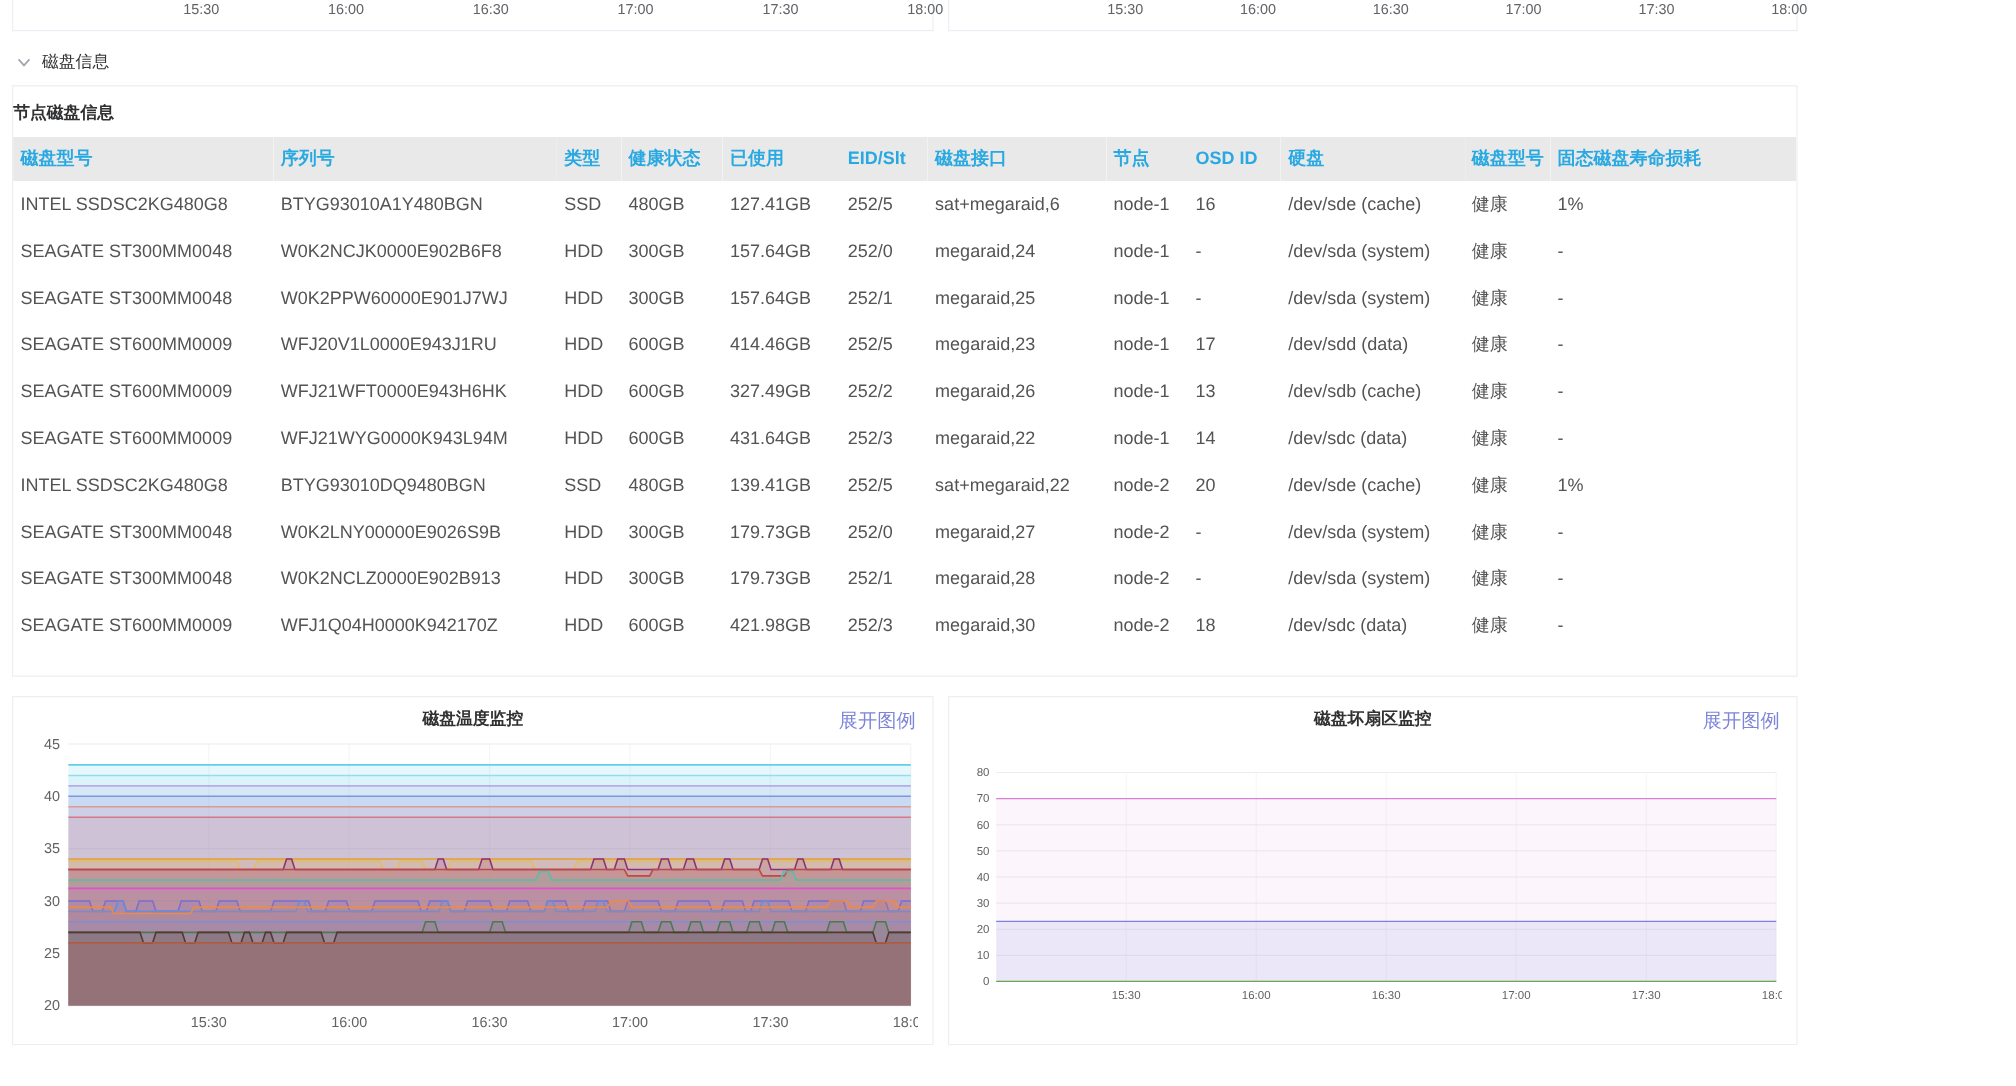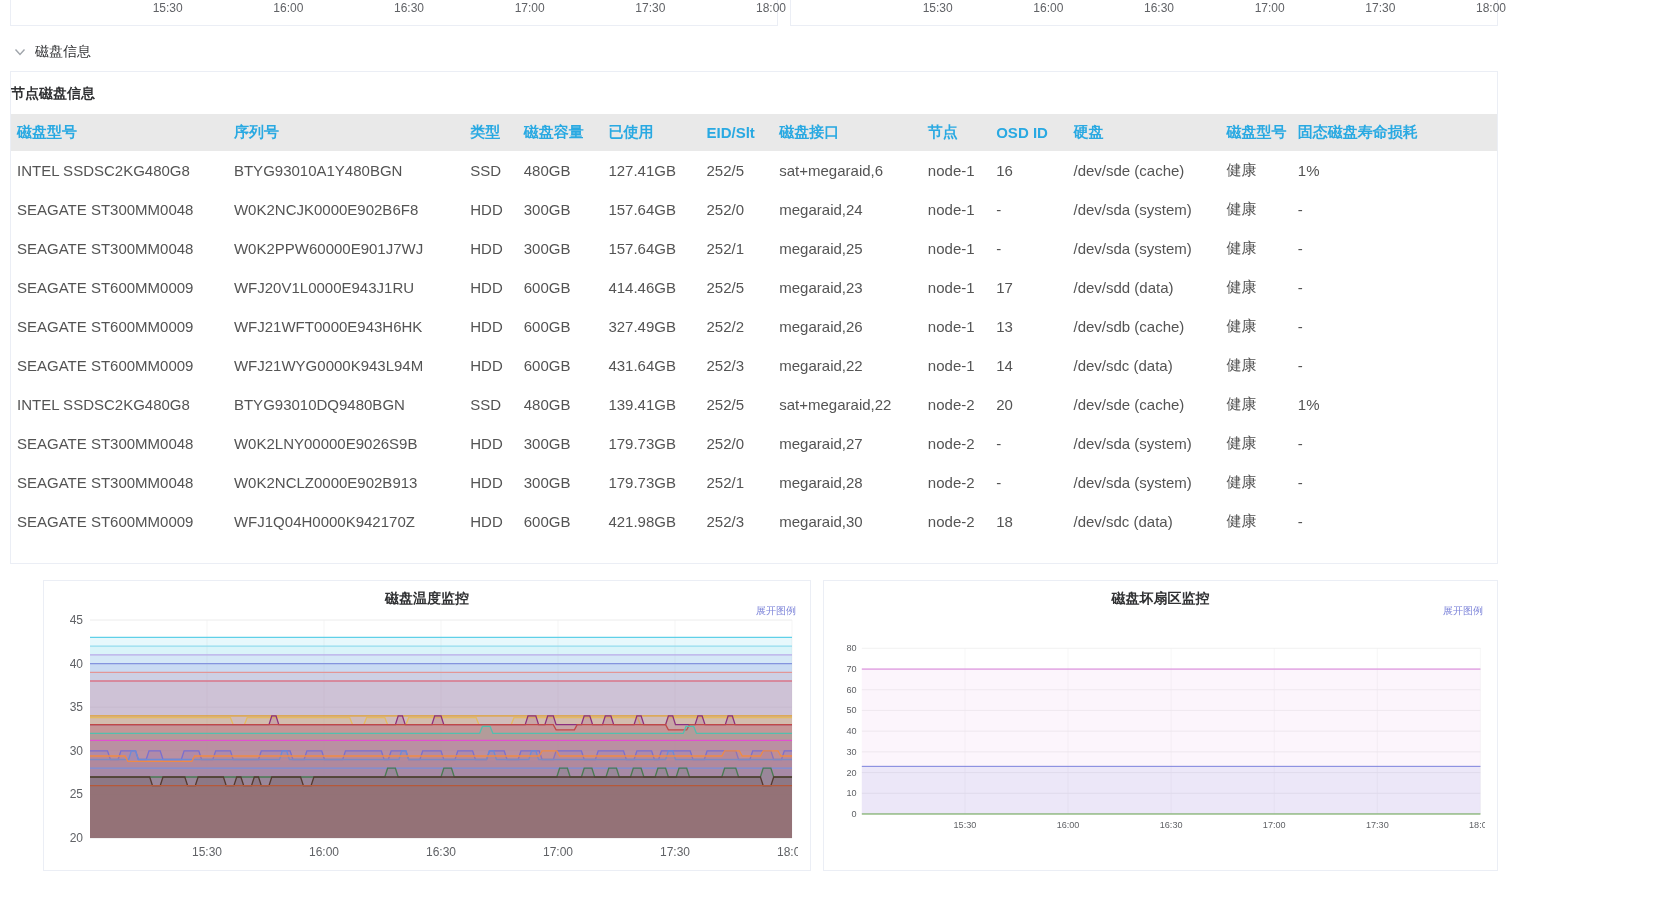--- a/index.html
+++ b/index.html
@@ -21,27 +21,27 @@
 
   
   .table-card { border:1px solid #ebeef5; background:#fff; padding:13px 0 22px; }
   .table-title { font-size:14px; font-weight:bold; color:#303133; margin-bottom:11px; }
   table { width:100%; border-collapse:collapse; table-layout:fixed; }
   thead th { background:#e9e9e9; color:#29a9e2; font-size:15px; font-weight:bold; text-align:left; padding:9px 6px; white-space:nowrap; overflow:hidden; }
   tbody td { font-size:15px; color:#545454; padding:10px 6px; white-space:nowrap; overflow:hidden; }
   th:first-child, td:first-child { padding-left:6px; }
 
   
-  .charts-row { display:flex; gap:12px; margin-top:16px;margin-left:33px; }
+  .charts-row { display:flex; gap:12px; margin-top:16px; }
   .chart-card { border:1px solid #ebeef5; background:#fff; padding:9px 12px 6px; }
   .chart-left { width:768px; flex:none; }
   .chart-right { flex:1; }
   .chart-head { position:relative; height:22px; }
   .chart-title { text-align:center; font-size:14px; font-weight:bold; color:#303133; }
-  .legend-link { position:absolute; right:2px; top:14px; font-size:10px; color:#7d84d9; cursor:pointer; }
+  .legend-link { position:absolute; right:2px; top:1px; font-size:16px; color:#7d84d9; cursor:pointer; }
   .chart-svg { display:block; width:100%; height:252px; }
   .chart-svg text { font-family:"Liberation Sans","DejaVu Sans",sans-serif; font-size:12px; fill:#606266; }
 </style>
 </head>
 <body>
 
 <div class="page">
 
   <div class="top-row">
     <div class="stub-card stub-left">
@@ -88,21 +88,21 @@
           <col style="width: 5.2%;">
           <col style="width: 10.3%;">
           <col style="width: 4.8%;">
           <col>
         </colgroup>
       <thead>
           <tr>
             <th>磁盘型号</th>
             <th>序列号</th>
             <th>类型</th>
-            <th>磁盘容量</th>
+            <th>健康状态</th>
             <th>已使用</th>
             <th>EID/Slt</th>
             <th>磁盘接口</th>
             <th>节点</th>
             <th>OSD ID</th>
             <th>硬盘</th>
             <th>磁盘型号</th>
             <th>固态磁盘寿命损耗</th>
           </tr>
         </thead>

